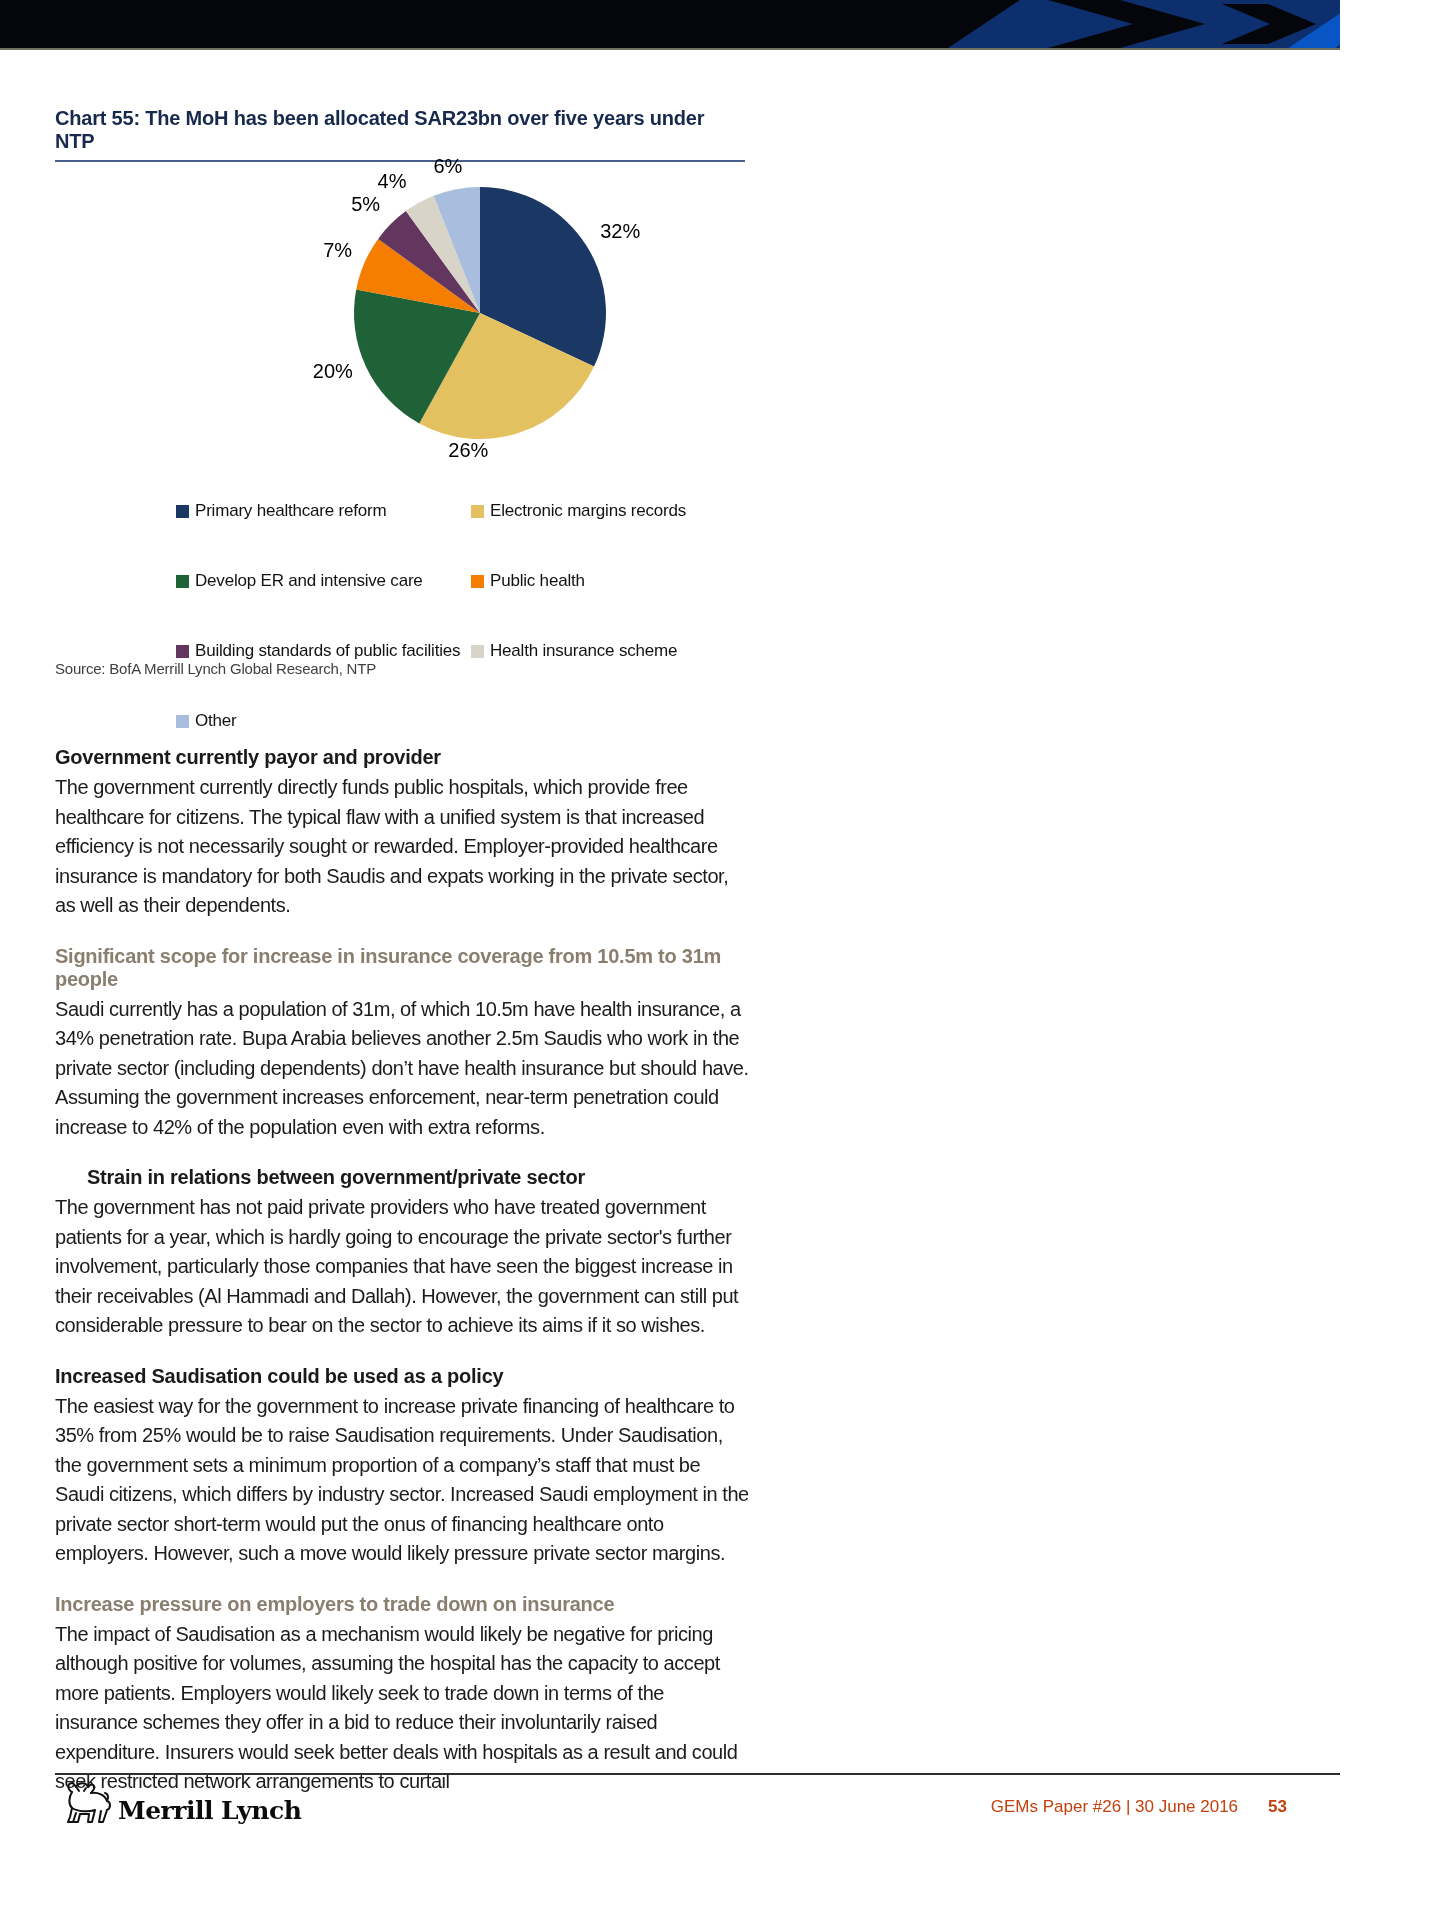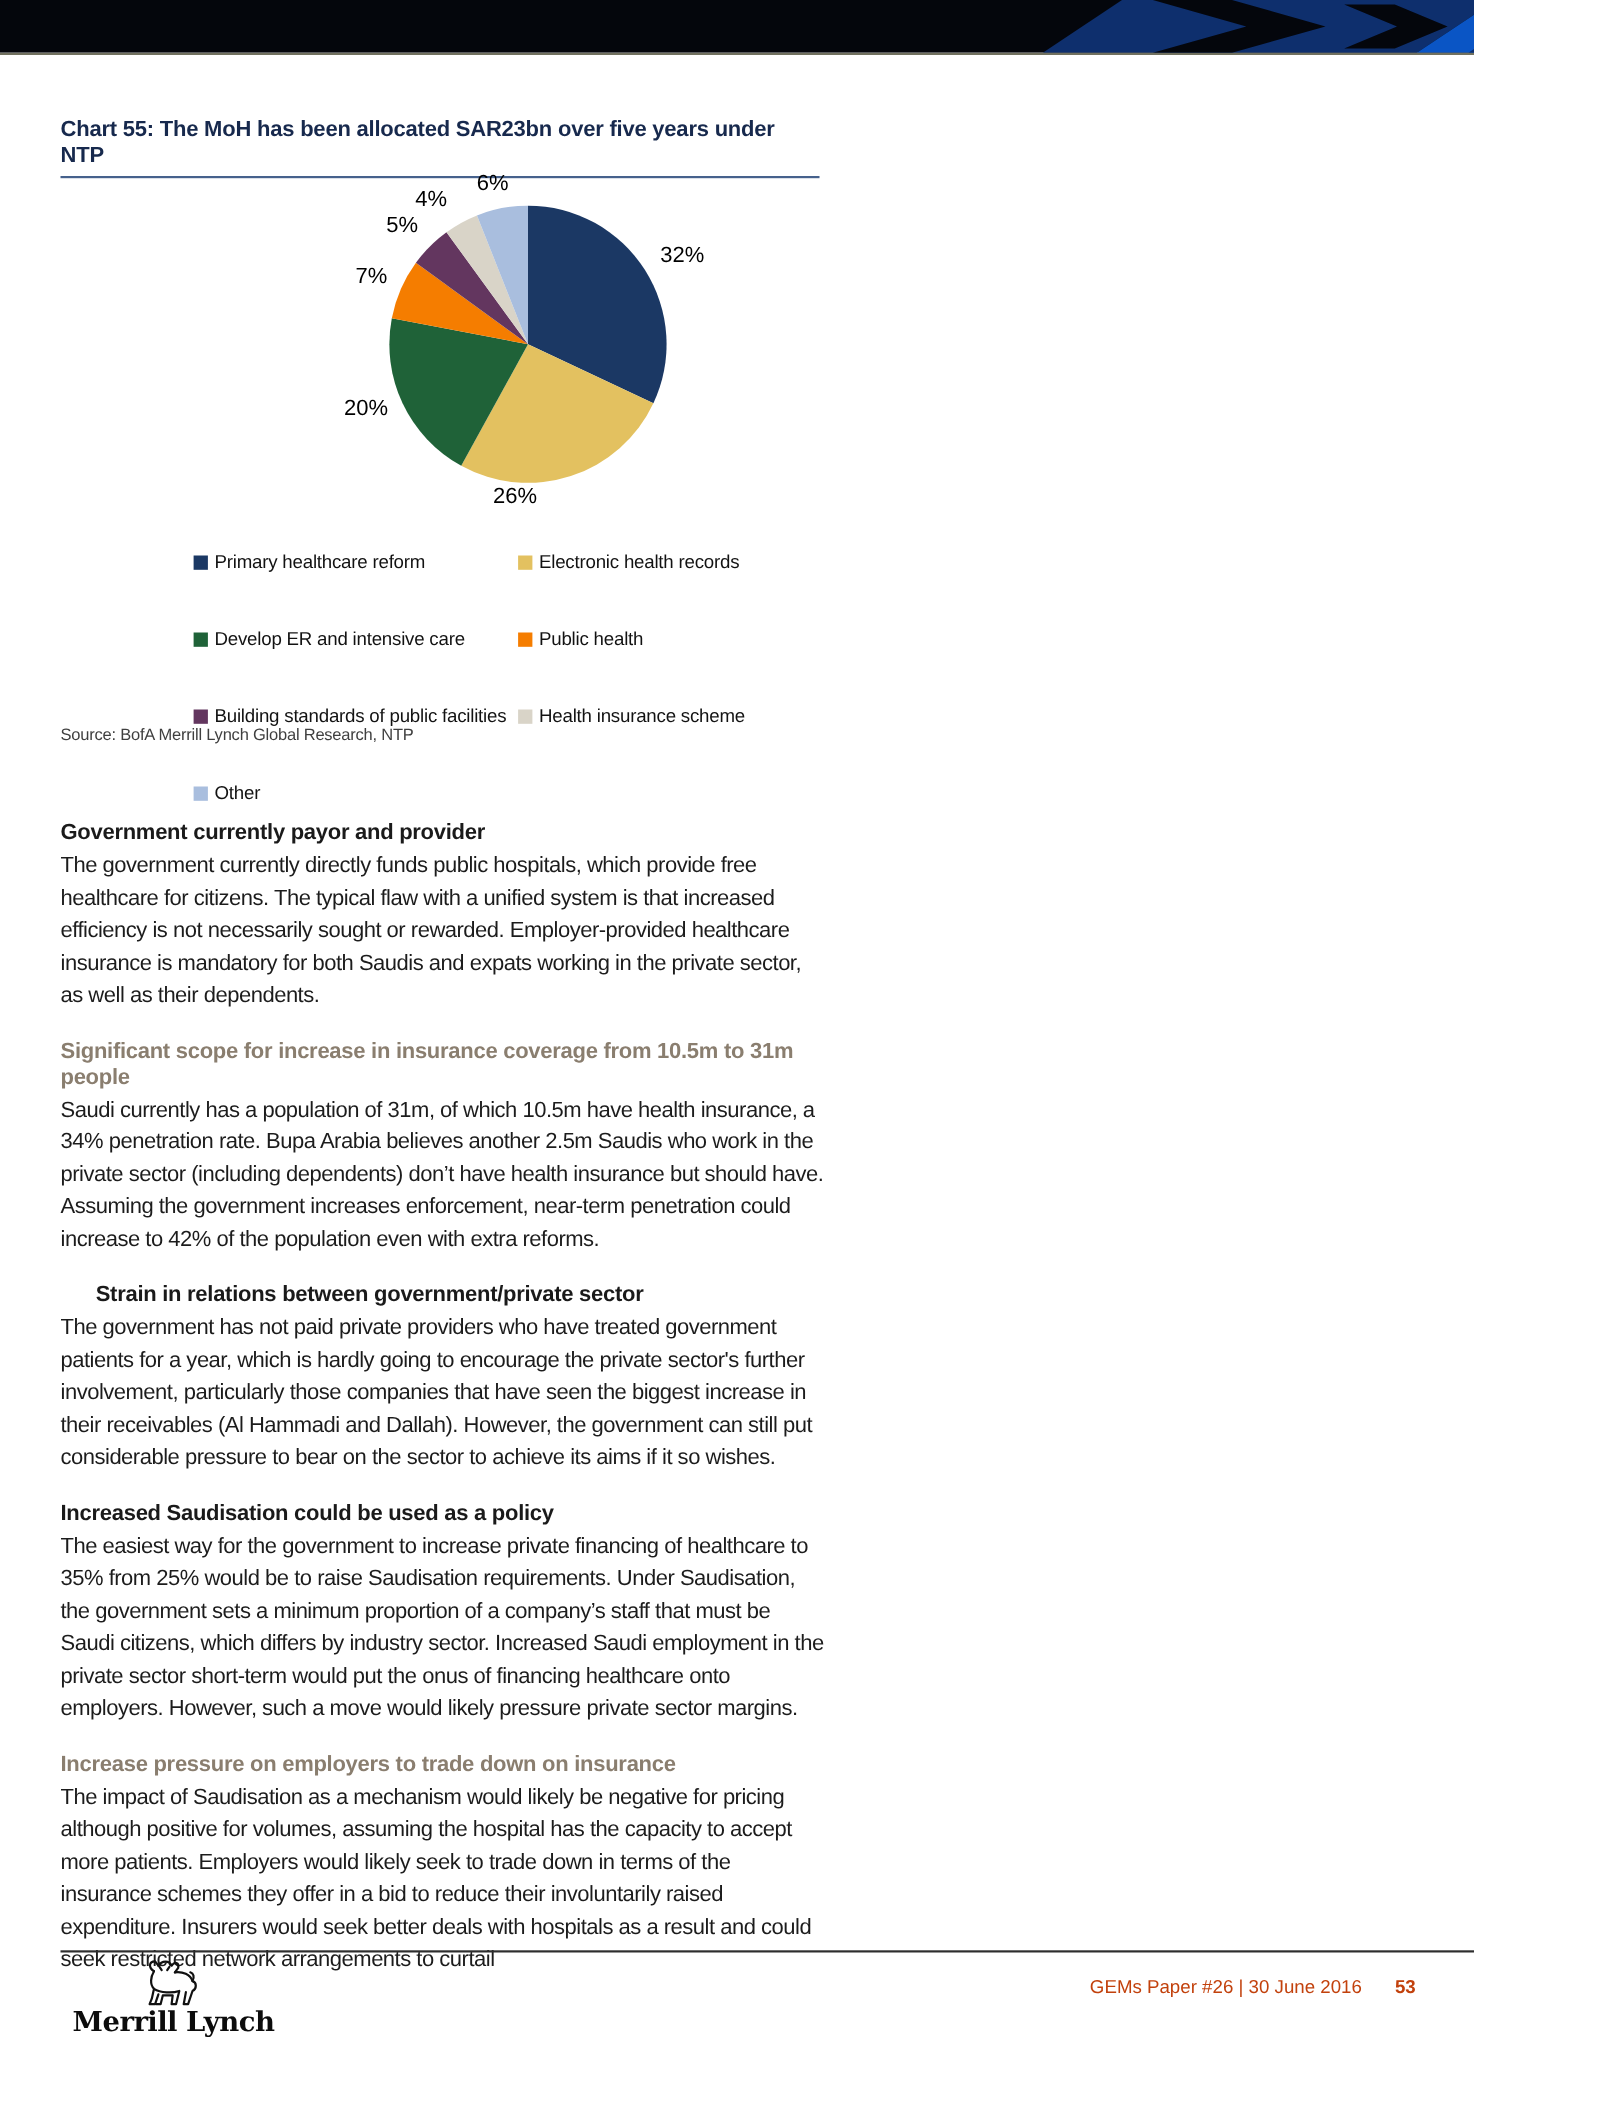--- a/index.html
+++ b/index.html
@@ -31,21 +31,21 @@
   .section{margin-top:24px;}
   .section:first-child{margin-top:12px;}
   .section h3{margin:0 0 4px 0;font-size:20px;font-weight:700;color:#1a1a1a;
               letter-spacing:-0.25px;}
   .section p{margin:0;font-size:20px;line-height:29.5px;color:#1c1c1c;
              letter-spacing:-0.45px;}
 
   
   .footer-rule{position:absolute;left:55px;top:1773px;width:1356px;height:2px;
                background:#2e2e2e;}
-  .brand{position:absolute;left:62px;top:1779px;display:flex;align-items:center;flex-direction:column;}
+  .brand{position:absolute;left:62px;top:1779px;display:flex;align-items:flex-end;}
   .brand-name{font-family:"DejaVu Serif",serif;font-weight:700;font-size:25px;
               color:#0c0c0c;letter-spacing:-0.5px;line-height:1;margin:0 0 2px 4px;}
   .doc-info{position:absolute;top:1797px;right:53px;display:flex;align-items:baseline;
             gap:30px;font-size:17px;color:#c2410c;}
   .page-num{font-weight:700;}
   .stamp{position:absolute;top:1960px;right:16px;font-size:30px;color:#252525;
          letter-spacing:0.5px;}
 </style>
 </head>
 <body>
@@ -81,21 +81,21 @@
       <text x="167.9" y="36.9" text-anchor="middle" class="pie-label">6%</text>
     </svg>
 
   <div class="legend" id="legend">
       <div class="legend-item">
         <span class="swatch" style="background: rgb(27, 56, 100);"></span>
         <span>Primary healthcare reform</span>
       </div>
       <div class="legend-item">
         <span class="swatch" style="background: rgb(227, 193, 96);"></span>
-        <span>Electronic health records</span>
+        <span>Electronic margins records</span>
       </div>
       <div class="legend-item">
         <span class="swatch" style="background: rgb(31, 98, 56);"></span>
         <span>Develop ER and intensive care</span>
       </div>
       <div class="legend-item">
         <span class="swatch" style="background: rgb(245, 125, 0);"></span>
         <span>Public health</span>
       </div>
       <div class="legend-item">

